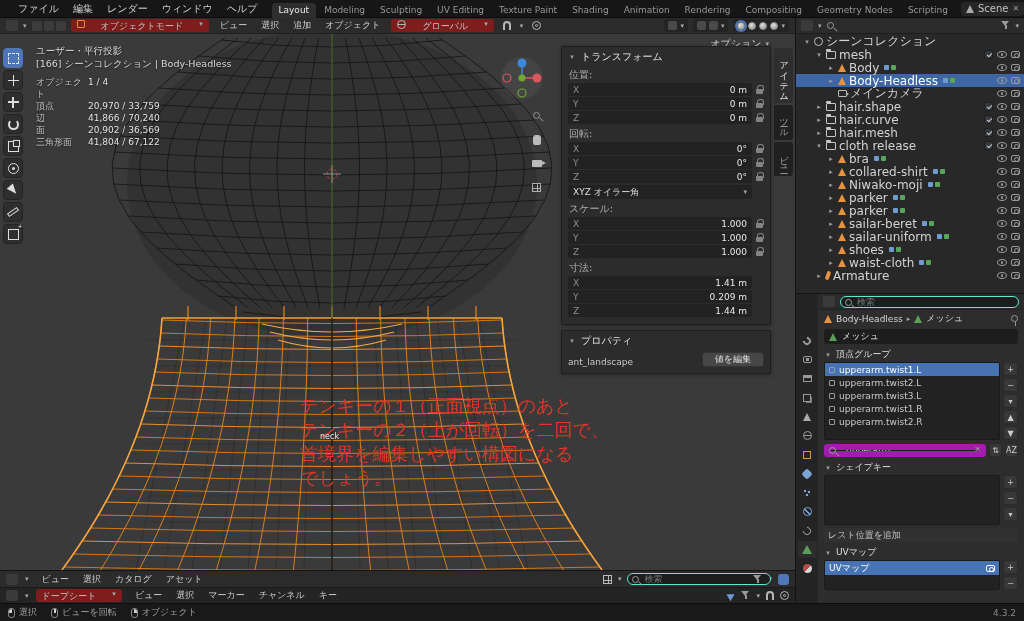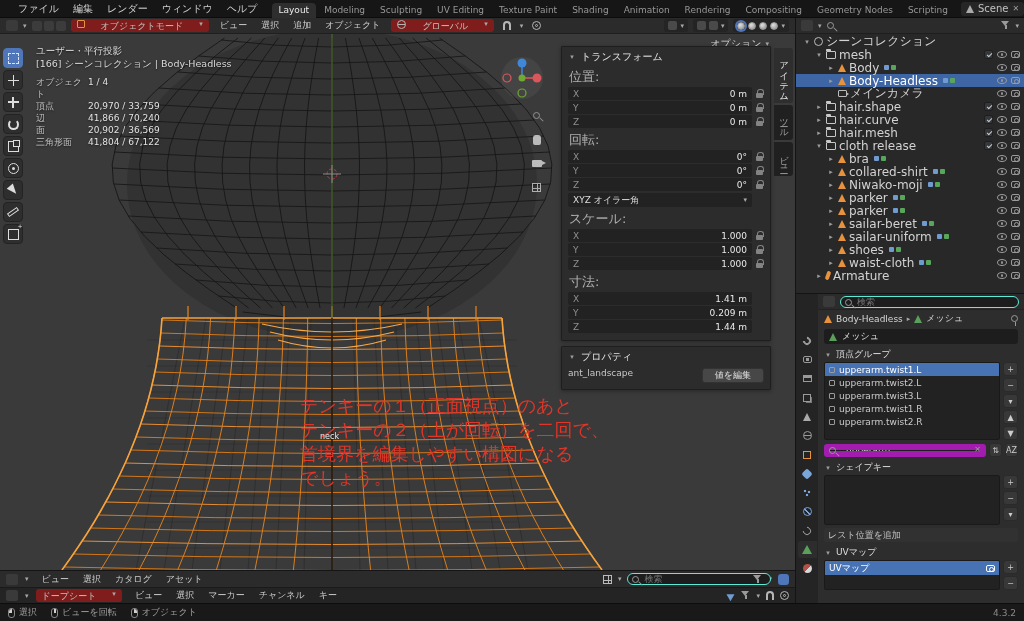--- a/index.html
+++ b/index.html
@@ -100,29 +100,29 @@
   .i-grid{width:9px;height:9px;border:1px solid #bbb;display:inline-block;
           background:linear-gradient(#bbb,#bbb) 4px 0/1px 9px no-repeat,linear-gradient(#bbb,#bbb) 0 4px/9px 1px no-repeat}
 
   
   .npanel{position:absolute;top:28px;right:24px;width:210px;z-index:8}
   .panel{background:rgba(43,43,43,.97);border:1px solid #1e1e1e;border-radius:1px;padding:2px 6px 6px;margin-bottom:5px;box-shadow:0 1px 4px rgba(0,0,0,.35)}
   .panel-h{display:flex;align-items:center;gap:5px;height:16px;color:#e0e0e0}
   .exp{width:8px;color:#9c9c9c;font-size:7px;text-align:center;display:inline-block}
   .exp-down::before{content:"▾"}
   .exp-right::before{content:"▸"}
-  .grp-label{color:#b0b0b0;margin:3px 1px 1px;font-size:13px}
+  .grp-label{color:#b0b0b0;margin:3px 1px 1px;font-size:10px}
   .nf-row{display:flex;align-items:center;gap:4px;margin-bottom:1px}
   .nf{flex:1;display:flex;align-items:center;height:13px;background:#222;border-radius:2px;padding:0 5px;font-size:9px}
   .nf-axis{color:#8f8f8f}
   .nf-val{margin-left:auto;color:#e8e8e8}
   .no-locks .i-lock{visibility:hidden}
   .nf-dd{display:flex;align-items:center;height:14px;background:#222;border-radius:2px;padding:0 5px;margin:2px 12px 3px 0;font-size:9px;color:#dedede}
   .nf-dd .chev{margin-left:auto}
-  .pp-row{display:flex;align-items:flex-start;gap:6px;margin-top:3px}
+  .pp-row{display:flex;align-items:flex-end;gap:6px;margin-top:3px}
   .pp-name{color:#c8c8c8;flex:1;font-size:9px}
   .pp-btn{background:#474747;border:1px solid #333;border-radius:3px;height:15px;padding:0 12px;color:#e0e0e0;font-size:9px;font-family:inherit}
 
   .side-tabs{position:absolute;right:2px;top:30px;display:flex;flex-direction:column;gap:2px;z-index:8}
   .stab{writing-mode:vertical-rl;background:#202020;color:#9f9f9f;padding:7px 3px;border-radius:0 3px 3px 0;font-size:9px}
   .stab.active{background:#2e2e2e;color:#e5e5e5}
 
   
   .outliner{position:absolute;right:0;top:18px;width:229px;height:275px;background:#282828;border-left:1px solid #141414;overflow:hidden;z-index:10}
   .ol-head{height:16px;background:#2b2b2b;border-bottom:1px solid #1e1e1e;display:flex;align-items:center;gap:5px;padding:0 5px}

